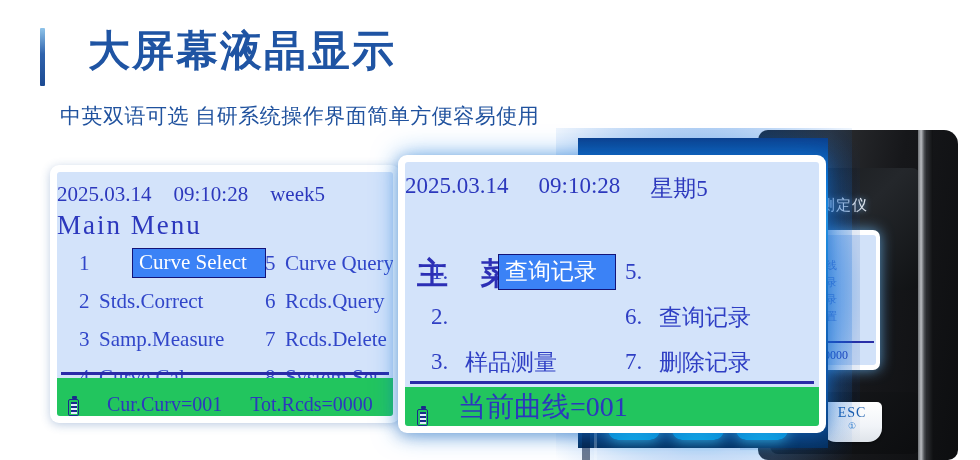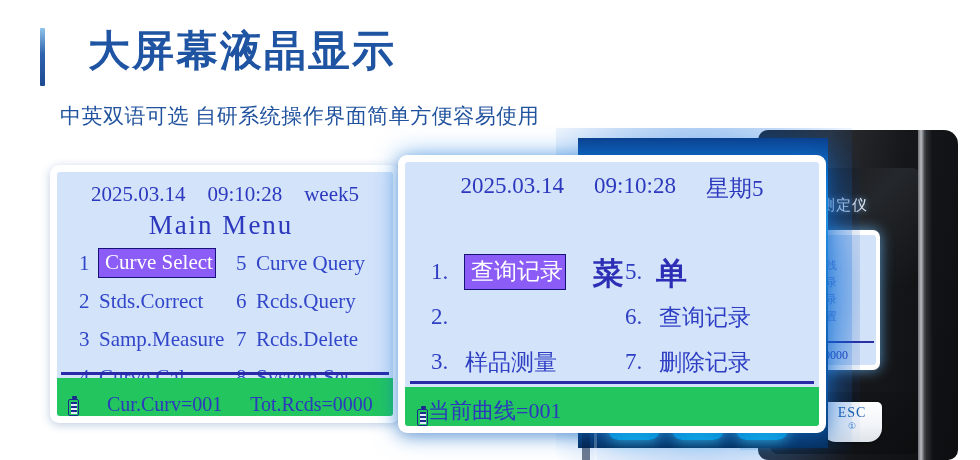--- a/index.html
+++ b/index.html
@@ -150,34 +150,35 @@
     background: #d3e3fa;
     position: relative; overflow: hidden;
     border-radius: 3px;
   }
   #lcd-en { left: 50px; top: 165px; width: 350px; height: 258px; }
   #lcd-cn { left: 398px; top: 155px; width: 428px; height: 278px;
             box-shadow: 0 0 26px rgba(20,130,235,.55), 0 3px 14px rgba(20,60,130,.35); }
 
   .row-time {
     position: absolute; left: 0; right: 0;
-    display: flex; justify-content: center; gap: 26px;
+    display: flex; justify-content: flex-start; gap: 26px;
     white-space: nowrap;
   }
-  .row-title { position: absolute; left: 0; right: 8px; text-align: center; white-space: nowrap; }
+  .row-title { position: absolute; left: 0; right: 8px; white-space: nowrap; }
   .grid {
     position: absolute; left: 0; right: 0;
     display: grid; grid-template-columns: 1fr 1fr;
   }
   .mi { display: flex; align-items: center; white-space: nowrap; }
   .mi .num { text-align: left; }
   .mi.sel .box {
-    background: #8b5cf6; color: #ffffff;
-    padding: 1px 2px 2px 6px;
+    background: #3b82f6; color: #ffffff;
+    padding: 1px 18px 2px 6px;
     outline: 1px solid #141478;
+    margin-left: 34px;
   }
   .rule { position: absolute; height: 3px; background: #2a2aa8; }
   .statusbar {
     position: absolute; left: 0; right: 0; bottom: 0;
     background: #22c55e;
     display: flex; align-items: flex-end;
   }
   .batt {
     position: relative; width: 11px; height: 17px;
     border: 1.6px solid #1b2a8c; border-radius: 2px;
@@ -202,22 +203,22 @@
   #lcd-en .statusbar { height: 38px; padding-left: 11px; gap: 28px;
     font-family:"Liberation Serif", serif; font-size: 20px; color:#2c38bd; }
 
   
   #lcd-cn .row-time { top: 11px; font-family:"Liberation Serif", serif; font-size: 23px; color:#2c38bd; gap: 30px; }
   #lcd-cn .row-title { top: 46px; font-size: 31px; font-weight: bold; color:#2c2fb5; letter-spacing: 12px; text-indent: 12px; margin-top: 45px; }
   #lcd-cn .grid { top: 92px; font-size: 23px; color:#2f3fc4; row-gap: 9px; padding-left: 26px; }
   #lcd-cn .mi { height: 36px; }
   #lcd-cn .mi .num { width: 34px; font-family:"Liberation Serif", serif; }
   #lcd-cn .rule { left: 5px; right: 5px; bottom: 42px; }
-  #lcd-cn .statusbar { height: 39px; padding-left: 12px; 
-    font-size: 22px; color:#2c38bd; }
+  #lcd-cn .statusbar { height: 39px; padding-left: 12px; gap: 30px;
+    font-size: 28px; color:#2c38bd; }
   #lcd-cn .statusbar .txt { font-family:"Liberation Serif", serif; }
 </style>
 </head>
 <body>
 
 <div id="stage">
 
   <div class="accent-bar"></div>
   <div class="headline">大屏幕液晶显示</div>
   <div class="subhead">中英双语可选 自研系统操作界面简单方便容易使用</div>

